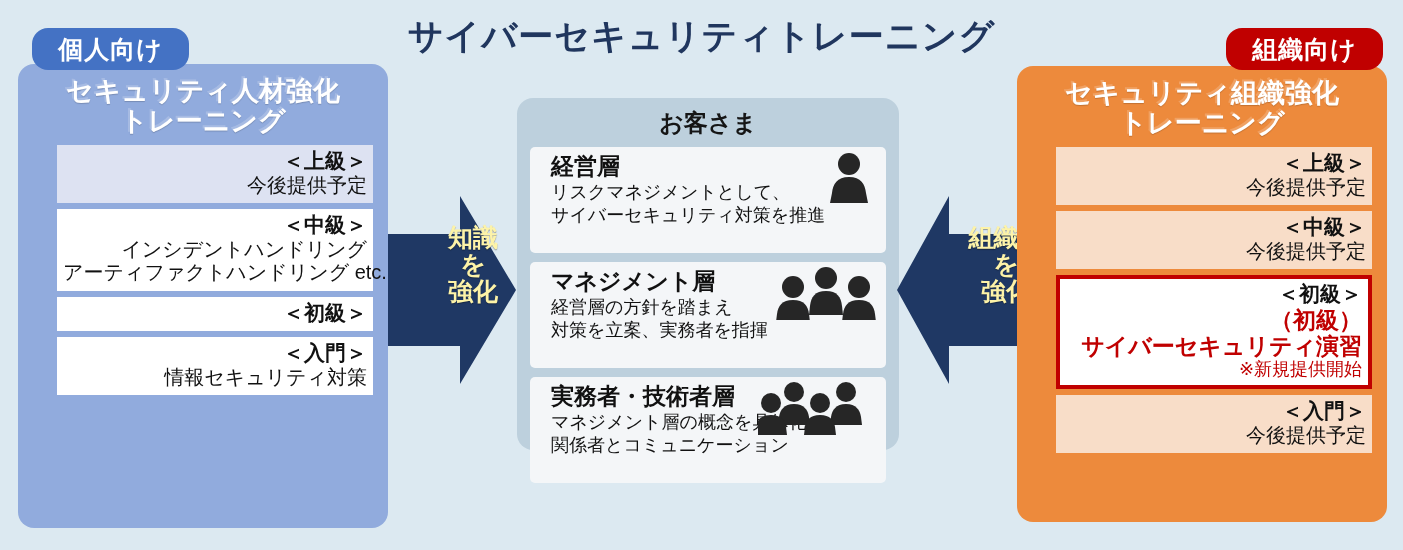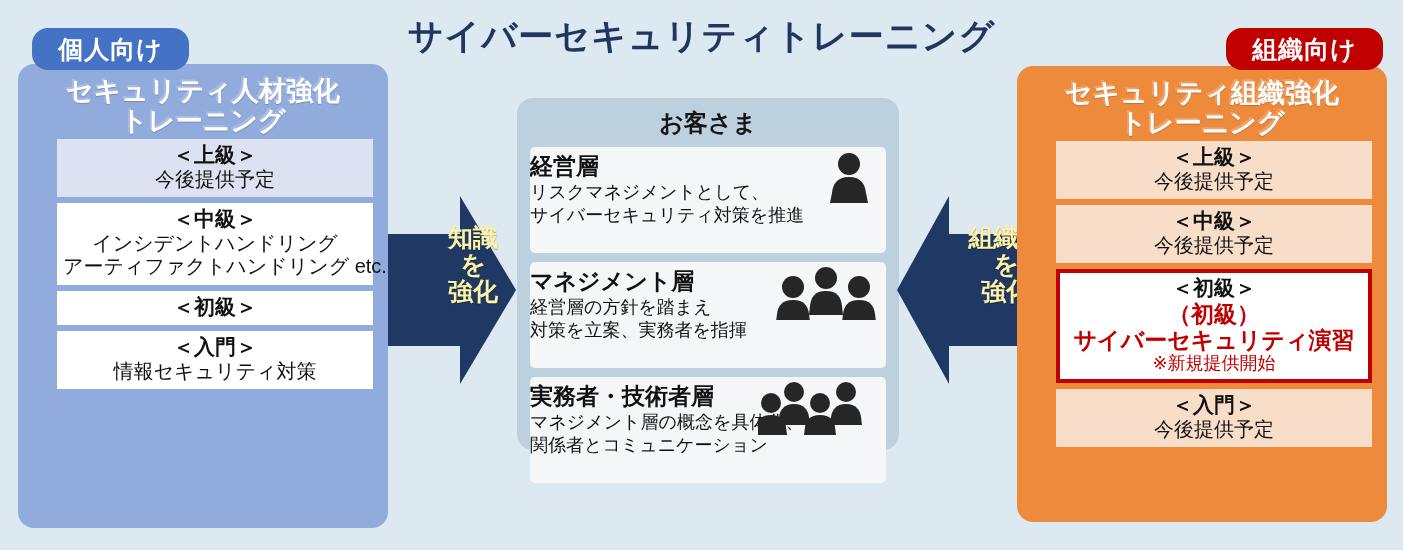--- a/index.html
+++ b/index.html
@@ -58,21 +58,21 @@
   }
   .panel-heading {
     text-align: center;
     font-size: 27px;
     font-weight: bold;
     color: #ffffff;
     line-height: 1.12;
     letter-spacing: 0px;
     text-shadow:
       -2px -2px 0 #ffffff33, 0 1px 1px rgba(0,0,0,.18);
-    margin: 4px 0 3px 0;
+    margin: 4px 0 9px 0;
     white-space: nowrap;
   }
   .panel-heading .ln { display: block; }
 
   
   .badge {
     position: absolute;
     border-radius: 16px;
     color: #ffffff;
     font-size: 25px;
@@ -94,21 +94,21 @@
     left: 1226px;
     top: 28px;
     width: 157px;
     height: 42px;
     background: #c00000;
   }
 
   
   .cell {
     box-sizing: border-box;
-    text-align: center;
+    text-align: right;
     padding: 4px 6px 6px 6px;
     margin-bottom: 6px;
     line-height: 1.17;
     margin-left: 24px;
   }
   .cell:last-child { margin-bottom: 0; }
   .cell .lvl {
     font-size: 21px;
     font-weight: bold;
     color: #111111;
@@ -162,21 +162,21 @@
     font-weight: bold;
     color: #151515;
     margin: 2px 0 8px 0;
     white-space: nowrap;
   }
   .layer {
     position: relative;
     background: #f4f6f8;
     border-radius: 5px;
     box-sizing: border-box;
-    padding: 7px 12px 8px 0;
+    padding: 7px 12px 8px 21px;
     margin-bottom: 9px;
     height: 106px;
     overflow: hidden;
   }
   .layer:last-child { margin-bottom: 0; }
   .layer .lname {
     font-size: 23px;
     font-weight: bold;
     color: #111111;
     line-height: 1.1;

